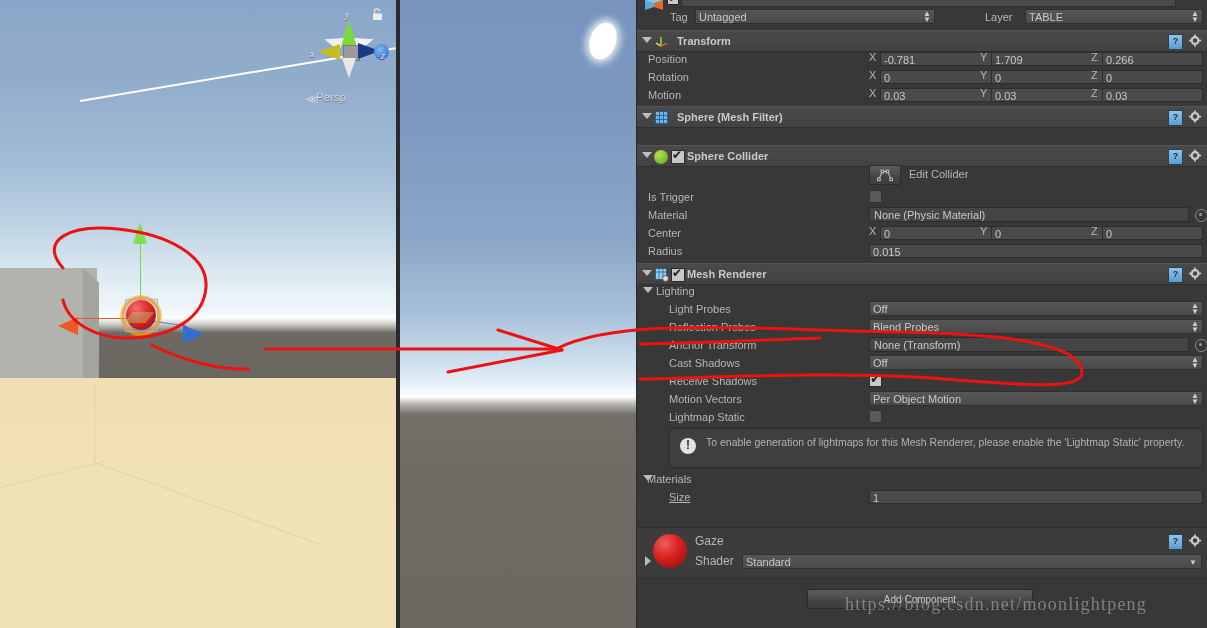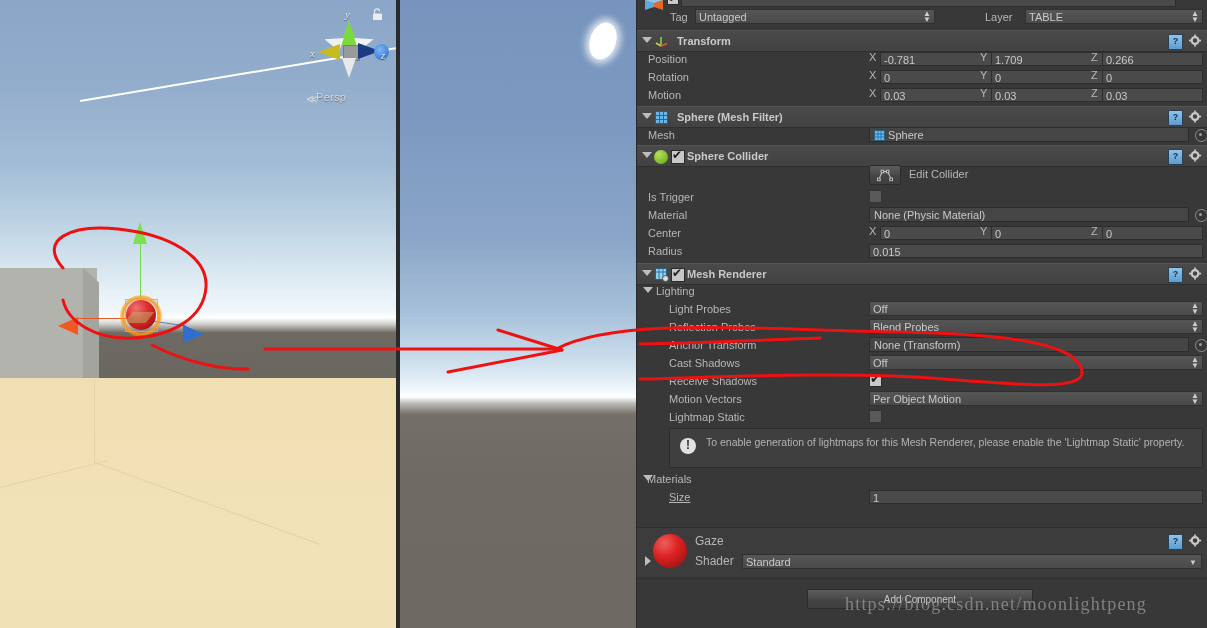--- a/index.html
+++ b/index.html
@@ -512,34 +512,20 @@
       <span class="comp-title">Sphere (Mesh Filter)</span>
       <div class="help-icon">?</div>
       <svg class="gear-icon" viewBox="0 0 15 15">
         <circle cx="7" cy="7" r="3.6" fill="none" stroke="#c9c9c9" stroke-width="2.4"></circle>
         <circle cx="7" cy="7" r="1.3" fill="#454545"></circle>
         <rect x="6.1" y="0.5" width="1.8" height="3" fill="#c9c9c9"></rect>
         <rect x="6.1" y="10.5" width="1.8" height="3" fill="#c9c9c9"></rect>
         <rect x="0.5" y="6.1" width="3" height="1.8" fill="#c9c9c9"></rect>
         <rect x="10.5" y="6.1" width="3" height="1.8" fill="#c9c9c9"></rect>
       </svg>
-    </div>
-    <div class="ins-row" style="position:absolute;left:0;top:126px;width:570px;">
-      <span class="lbl lbl-indent1">Mesh</span>
-      <div class="objfield" style="position:absolute;left:232px;top:1px;width:320px;">
-        <svg style="display:inline-block;vertical-align:-2px;width:11px;height:11px;" viewBox="0 0 11 11">
-          <rect x="0.5" y="0.5" width="10" height="10" fill="#69b6e8" stroke="#2a5f85"></rect>
-          <line x1="4" y1="0.5" x2="4" y2="10.5" stroke="#2a5f85" stroke-width="0.7"></line>
-          <line x1="7" y1="0.5" x2="7" y2="10.5" stroke="#2a5f85" stroke-width="0.7"></line>
-          <line x1="0.5" y1="4" x2="10.5" y2="4" stroke="#2a5f85" stroke-width="0.7"></line>
-          <line x1="0.5" y1="7" x2="10.5" y2="7" stroke="#2a5f85" stroke-width="0.7"></line>
-        </svg>
-        <span>Sphere</span>
-      </div>
-      <div class="circ-sel" style="position:absolute;left:558px;top:3px;"></div>
     </div>
 
     <div class="comp-header" style="position:absolute;left:0;top:145px;width:570px;">
       <div class="foldout"></div>
       <div style="position:absolute;left:17px;top:4px;width:14px;height:14px;border-radius:50%;background:radial-gradient(circle at 35% 30%,#b6e05a,#7cb827 70%,#558a18);"></div>
       <div class="comp-enable" style="left:34px;"></div>
       <span class="comp-title" style="left:50px;">Sphere Collider</span>
       <div class="help-icon">?</div>
       <svg class="gear-icon" viewBox="0 0 15 15">
         <circle cx="7" cy="7" r="3.6" fill="none" stroke="#c9c9c9" stroke-width="2.4"></circle>

